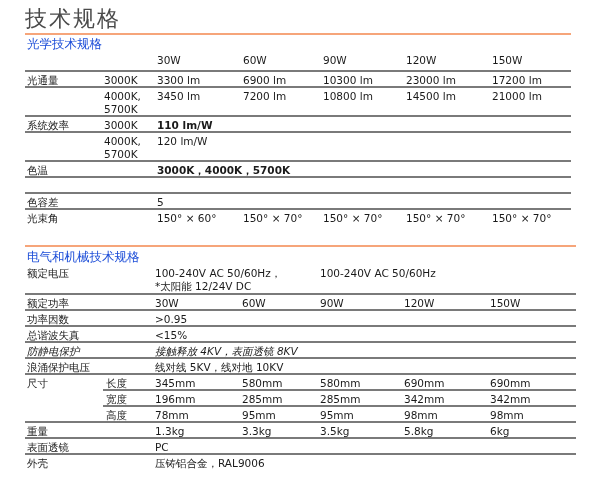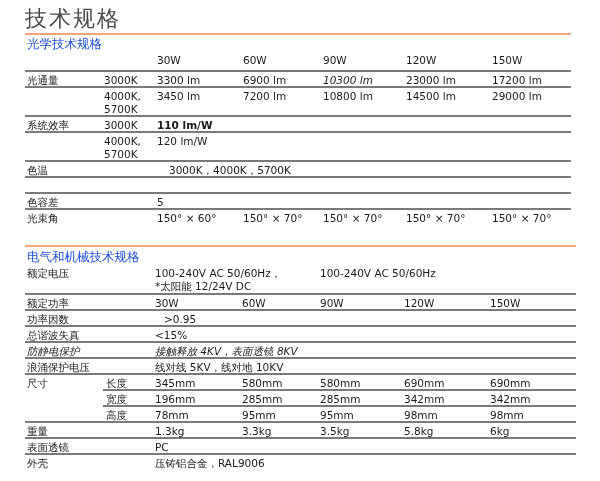--- a/index.html
+++ b/index.html
@@ -32,54 +32,54 @@
     <span class="cell" style="left:381px;">120W</span>
     <span class="cell" style="left:467px;">150W</span>
   </div>
   <div class="hline" style="top:18px;left:0;width:546px;"></div>
 
   <div class="row" style="top:20px;height:32px;">
     <span class="cell lbl">光通量</span>
     <span class="cell sub">3000K</span>
     <span class="cell" style="left:132px;">3300 lm</span>
     <span class="cell" style="left:218px;">6900 lm</span>
-    <span class="cell" style="left:298px;font-style:italic;">10300 lm</span>
+    <span class="cell" style="left:298px;">10300 lm</span>
     <span class="cell" style="left:381px;">23000 lm</span>
     <span class="cell" style="left:467px;">17200 lm</span>
   </div>
   <div class="hline" style="top:34px;left:0;width:546px;"></div>
 
   <div class="row" style="top:36px;height:29px;">
     <span class="cell sub">4000K,</span>
     <span class="cell sub" style="top:15px;">5700K</span>
     <span class="cell" style="left:132px;">3450 lm</span>
     <span class="cell" style="left:218px;">7200 lm</span>
     <span class="cell" style="left:298px;">10800 lm</span>
     <span class="cell" style="left:381px;">14500 lm</span>
-    <span class="cell" style="left:467px;">29000 lm</span>
+    <span class="cell" style="left:467px;">21000 lm</span>
   </div>
   <div class="hline" style="top:63px;left:0;width:546px;"></div>
 
   <div class="row" style="top:65px;height:16px;">
     <span class="cell lbl">系统效率</span>
     <span class="cell sub">3000K</span>
     <span class="cell" style="left:132px;font-weight:bold;">110 lm/W</span>
   </div>
   <div class="hline" style="top:79px;left:0;width:546px;"></div>
 
   <div class="row" style="top:81px;height:29px;">
     <span class="cell sub">4000K,</span>
     <span class="cell sub" style="top:15px;">5700K</span>
     <span class="cell" style="left:132px;">120 lm/W</span>
   </div>
   <div class="hline" style="top:108px;left:0;width:546px;"></div>
 
   <div class="row" style="top:110px;height:16px;">
     <span class="cell lbl">色温</span>
-    <span class="cell" style="left:144px;">3000K，4000K，5700K</span>
+    <span class="cell" style="left:132px;font-weight:bold;">3000K，4000K，5700K</span>
   </div>
   <div class="hline" style="top:124px;left:0;width:546px;"></div>
 
   <div class="hline" style="top:140px;left:0;width:546px;"></div>
 
   <div class="row" style="top:142px;height:16px;">
     <span class="cell lbl">色容差</span>
     <span class="cell" style="left:132px;">5</span>
   </div>
   <div class="hline" style="top:156px;left:0;width:546px;"></div>
@@ -112,21 +112,21 @@
     <span class="cell" style="left:130px;">30W</span>
     <span class="cell" style="left:217px;">60W</span>
     <span class="cell" style="left:295px;">90W</span>
     <span class="cell" style="left:379px;">120W</span>
     <span class="cell" style="left:465px;">150W</span>
   </div>
   <div class="hline" style="top:44px;left:0;width:551px;"></div>
 
   <div class="row" style="top:46px;height:16px;">
     <span class="cell lbl">功率因数</span>
-    <span class="cell" style="left:130px;margin-left:9px;">&gt;0.95</span>
+    <span class="cell" style="left:130px;">&gt;0.95</span>
   </div>
   <div class="hline" style="top:60px;left:0;width:551px;"></div>
 
   <div class="row" style="top:62px;height:16px;">
     <span class="cell lbl">总谐波失真</span>
     <span class="cell" style="left:130px;">&lt;15%</span>
   </div>
   <div class="hline" style="top:76px;left:0;width:551px;"></div>
 
   <div class="row" style="top:78px;height:16px;font-style:italic;">

